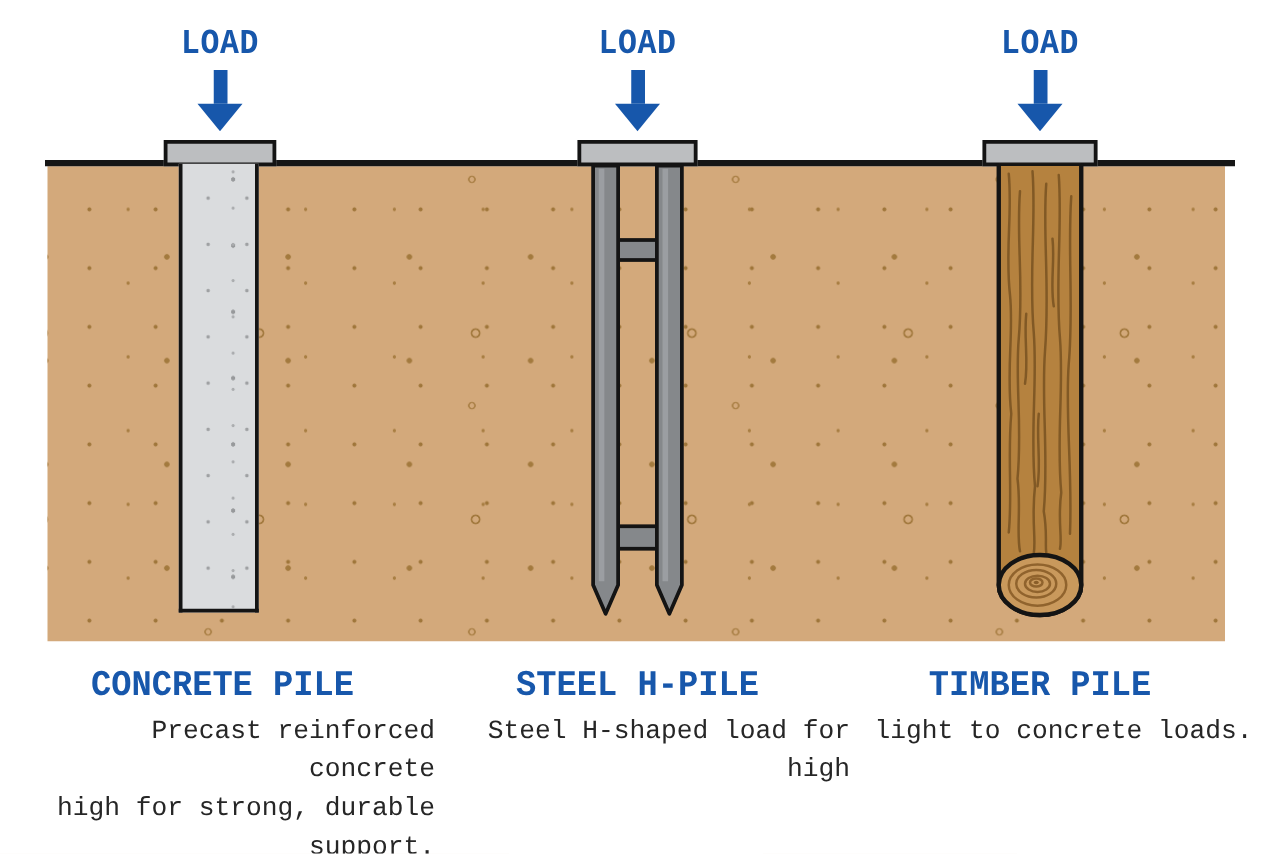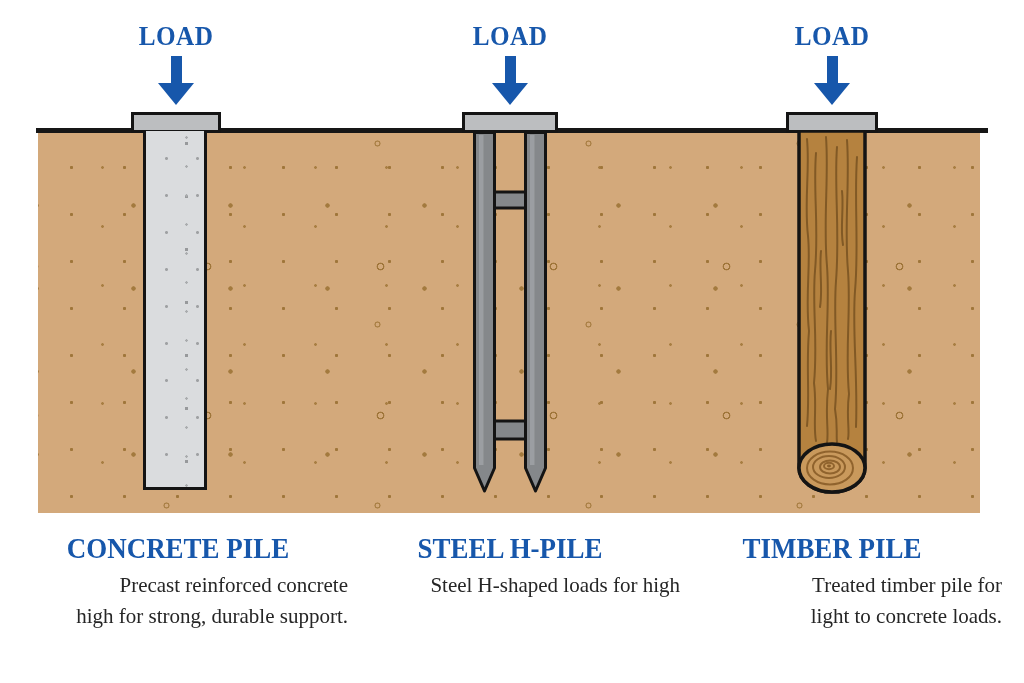--- a/index.html
+++ b/index.html
@@ -1,18 +1,18 @@
 <!DOCTYPE html>
 <html><head>
 <meta charset="utf-8">
 <style>
   html,body{margin:0;padding:0;background:#fff;}
   .stage{
     position:relative;width:1024px;height:683px;background:#ffffff;overflow:hidden;
-    font-family:Liberation Serif, serif;
+    font-family:Liberation Mono, monospace;
   }
   
   .ground-line{position:absolute;left:36px;top:128px;width:952px;height:5px;background:#161616;z-index:2;}
   .soil{
     position:absolute;left:38px;top:133px;width:942px;height:380px;z-index:1;
     background-color:#d3a97b;
     background-image:
       radial-gradient(circle, #9f763a 1.3px, rgba(0,0,0,0) 1.9px),
       radial-gradient(circle, #a87e42 1.1px, rgba(0,0,0,0) 1.6px),
       radial-gradient(circle, #a37a3e 1.9px, rgba(0,0,0,0) 2.5px),
@@ -127,20 +127,19 @@
 
   <div class="pile-title" style="left:8px;">CONCRETE PILE</div>
   <div class="pile-title" style="left:340px;">STEEL H-PILE</div>
   <div class="pile-title" style="left:662px;">TIMBER PILE</div>
 
   <div class="pile-desc" style="left:8px;">
     <div>Precast reinforced concrete</div>
     <div>high for strong, durable support.</div>
   </div>
   <div class="pile-desc" style="left:340px;">
-    <div>Steel H-shaped loads for high</div>
+    <div>Steel H-shaped load for high</div>
   </div>
   <div class="pile-desc" style="left:662px;">
-    <div>Treated timber pile for</div>
     <div>light to concrete loads.</div>
   </div>
 
 </div>
 
 </body></html>

